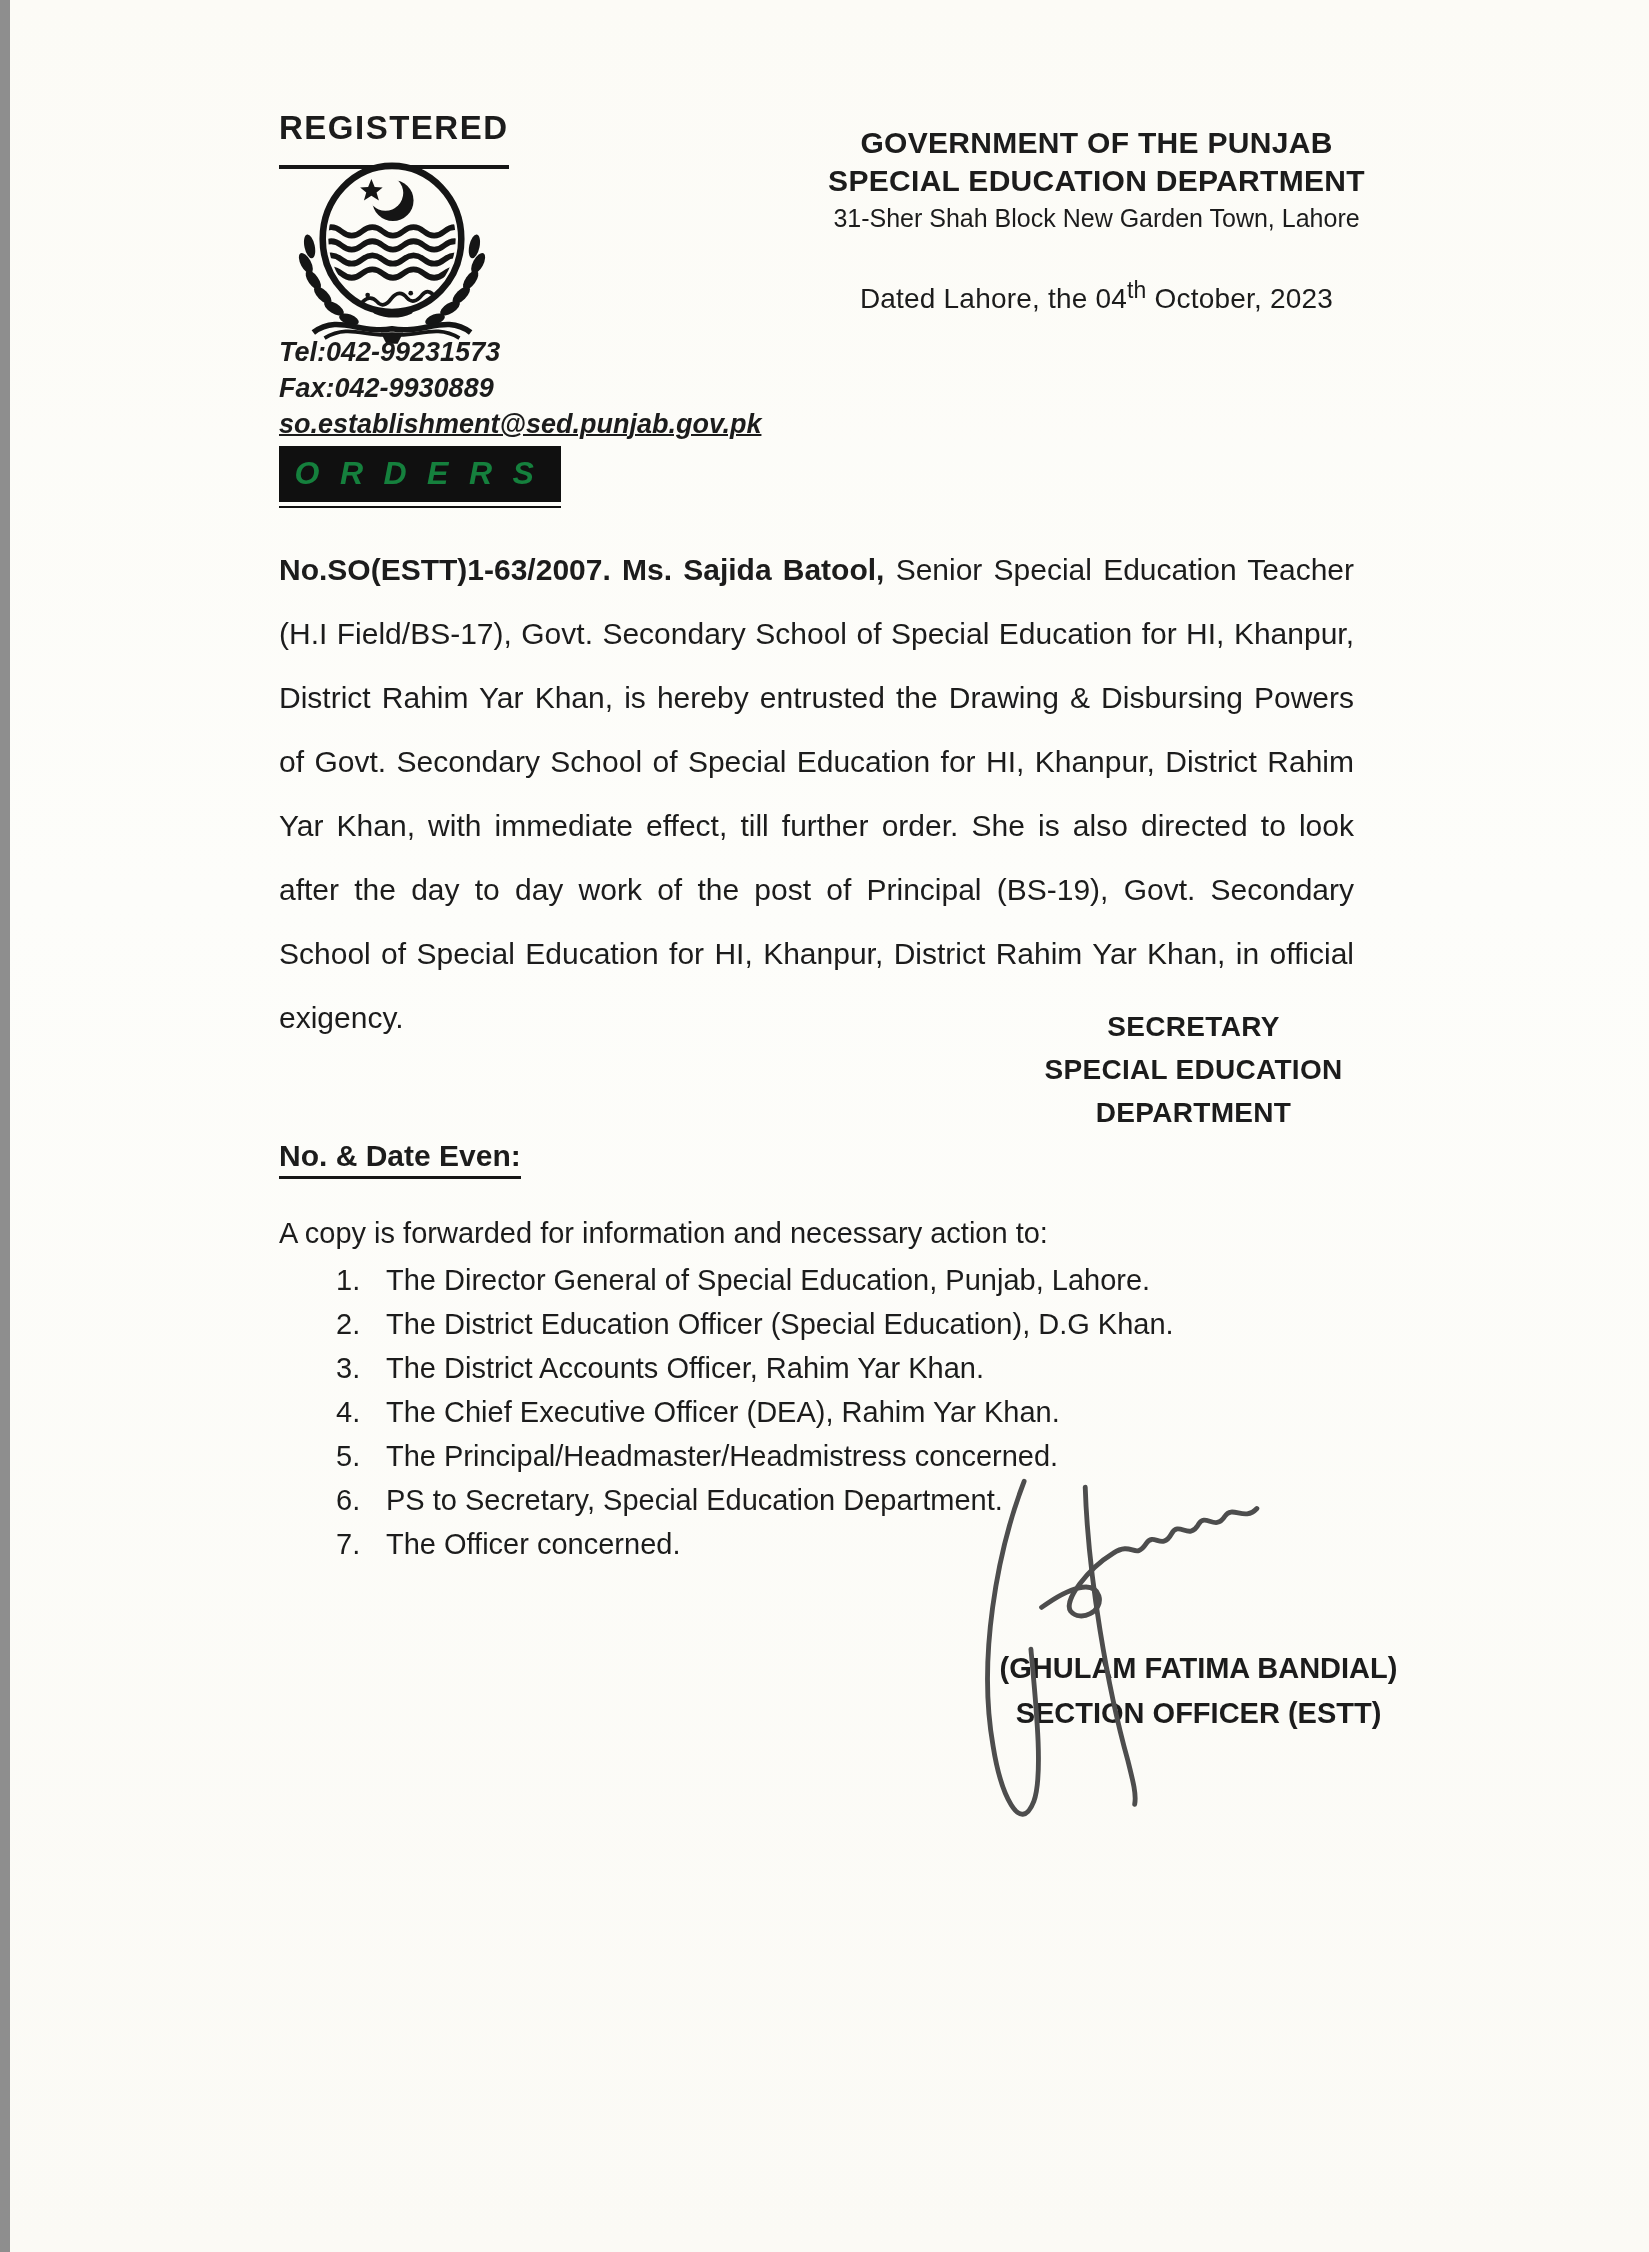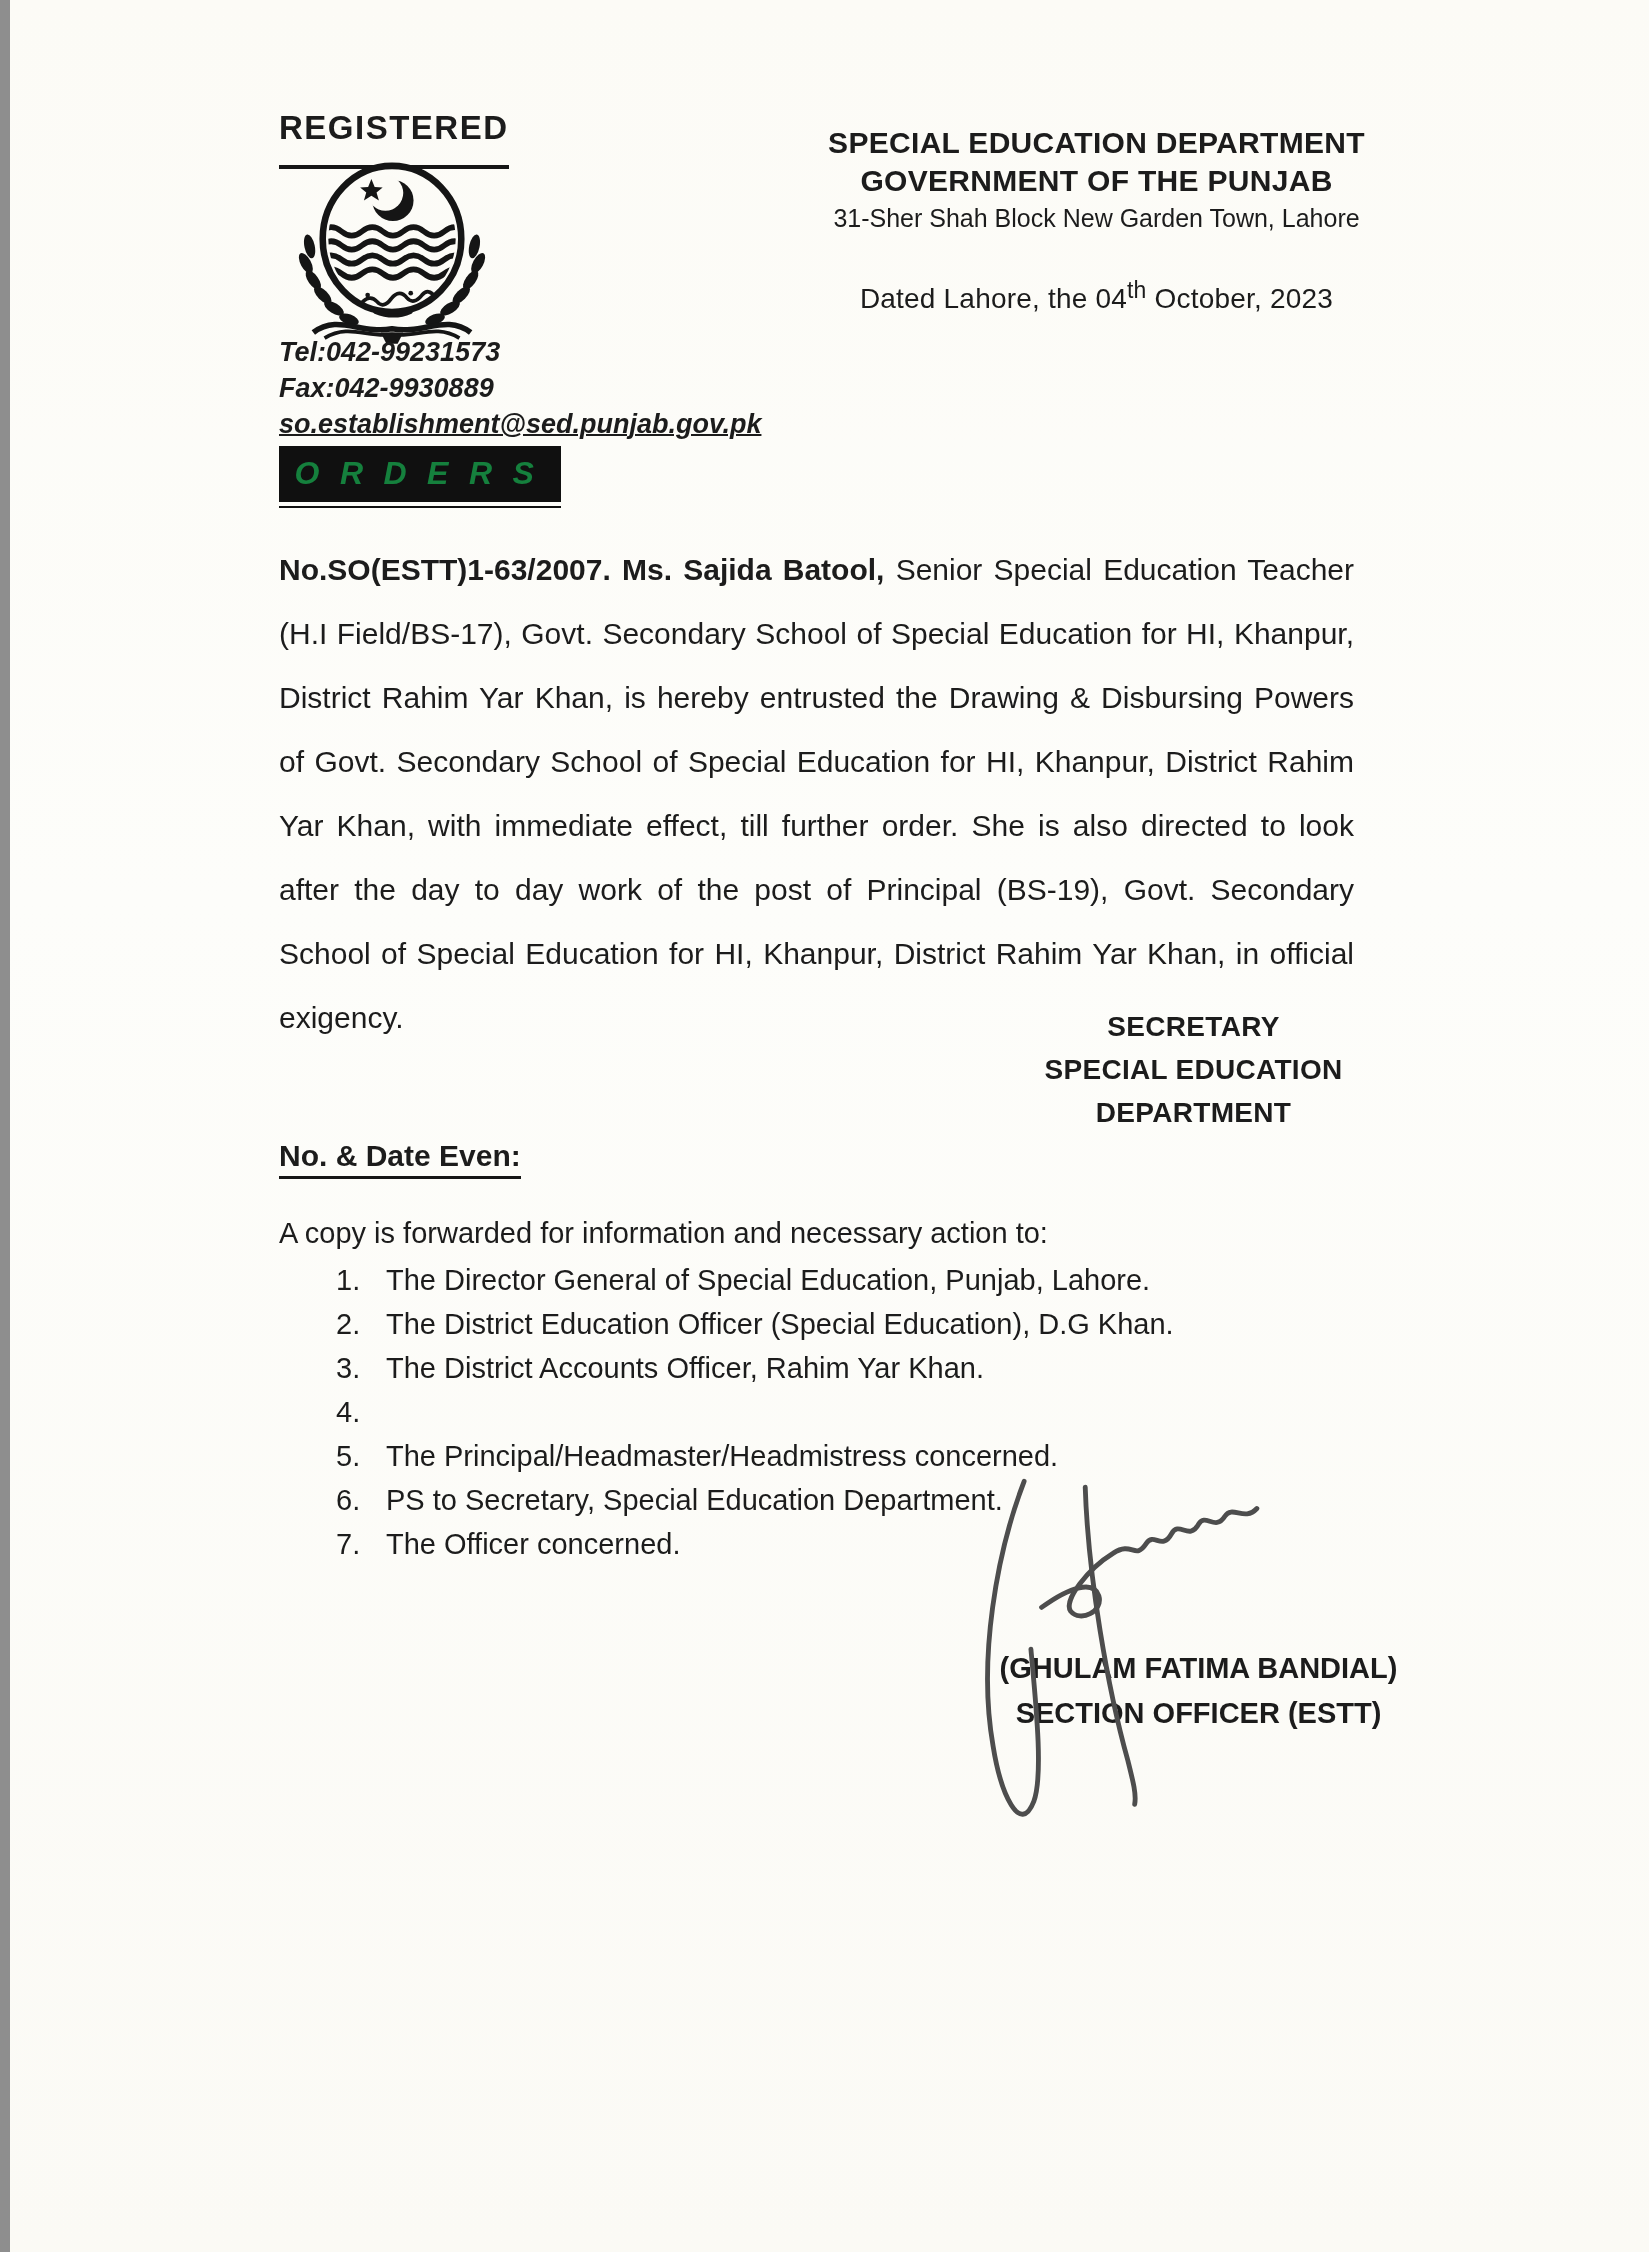--- a/index.html
+++ b/index.html
@@ -124,22 +124,22 @@
       <g fill="none" stroke="#151515" stroke-width="4" stroke-linecap="round">
         <path d="M96,166 q10,-12 18,-3 q7,8 15,-3 q9,-11 17,-1 q7,8 16,-3 q7,-8 14,2"></path>
         <path d="M112,174 q20,8 38,0"></path>
       </g>
       <circle cx="104" cy="156" r="2.5" fill="#151515"></circle>
       <circle cx="150" cy="154" r="2.5" fill="#151515"></circle>
     </svg>
   </div>
 
   <div class="gov-block">
+    <div class="gov-line">GOVERNMENT OF THE PUNJAB</div>
     <div class="gov-line">SPECIAL EDUCATION DEPARTMENT</div>
-    <div class="gov-line">GOVERNMENT OF THE PUNJAB</div>
     <div class="gov-address">31-Sher Shah Block New Garden Town, Lahore</div>
     <div class="date-line"><span>Dated Lahore, the 04</span><sup>th</sup><span> October, 2023</span></div>
   </div>
 
   <div class="contact">
     <div>Tel:042-99231573</div>
     <div>Fax:042-9930889</div>
     <div class="email">so.establishment@sed.punjab.gov.pk</div>
   </div>
 
@@ -167,20 +167,21 @@
     <div class="dist-item">
         <span class="num">2.</span>
         <span>The District Education Officer (Special Education), D.G Khan.</span>
       </div>
     <div class="dist-item">
         <span class="num">3.</span>
         <span>The District Accounts Officer, Rahim Yar Khan.</span>
       </div>
     <div class="dist-item">
         <span class="num">4.</span>
+        <span>The Chief Executive Officer (DEA), Rahim Yar Khan.</span>
       </div>
     <div class="dist-item">
         <span class="num">5.</span>
         <span>The Principal/Headmaster/Headmistress concerned.</span>
       </div>
     <div class="dist-item">
         <span class="num">6.</span>
         <span>PS to Secretary, Special Education Department.</span>
       </div>
     <div class="dist-item">

